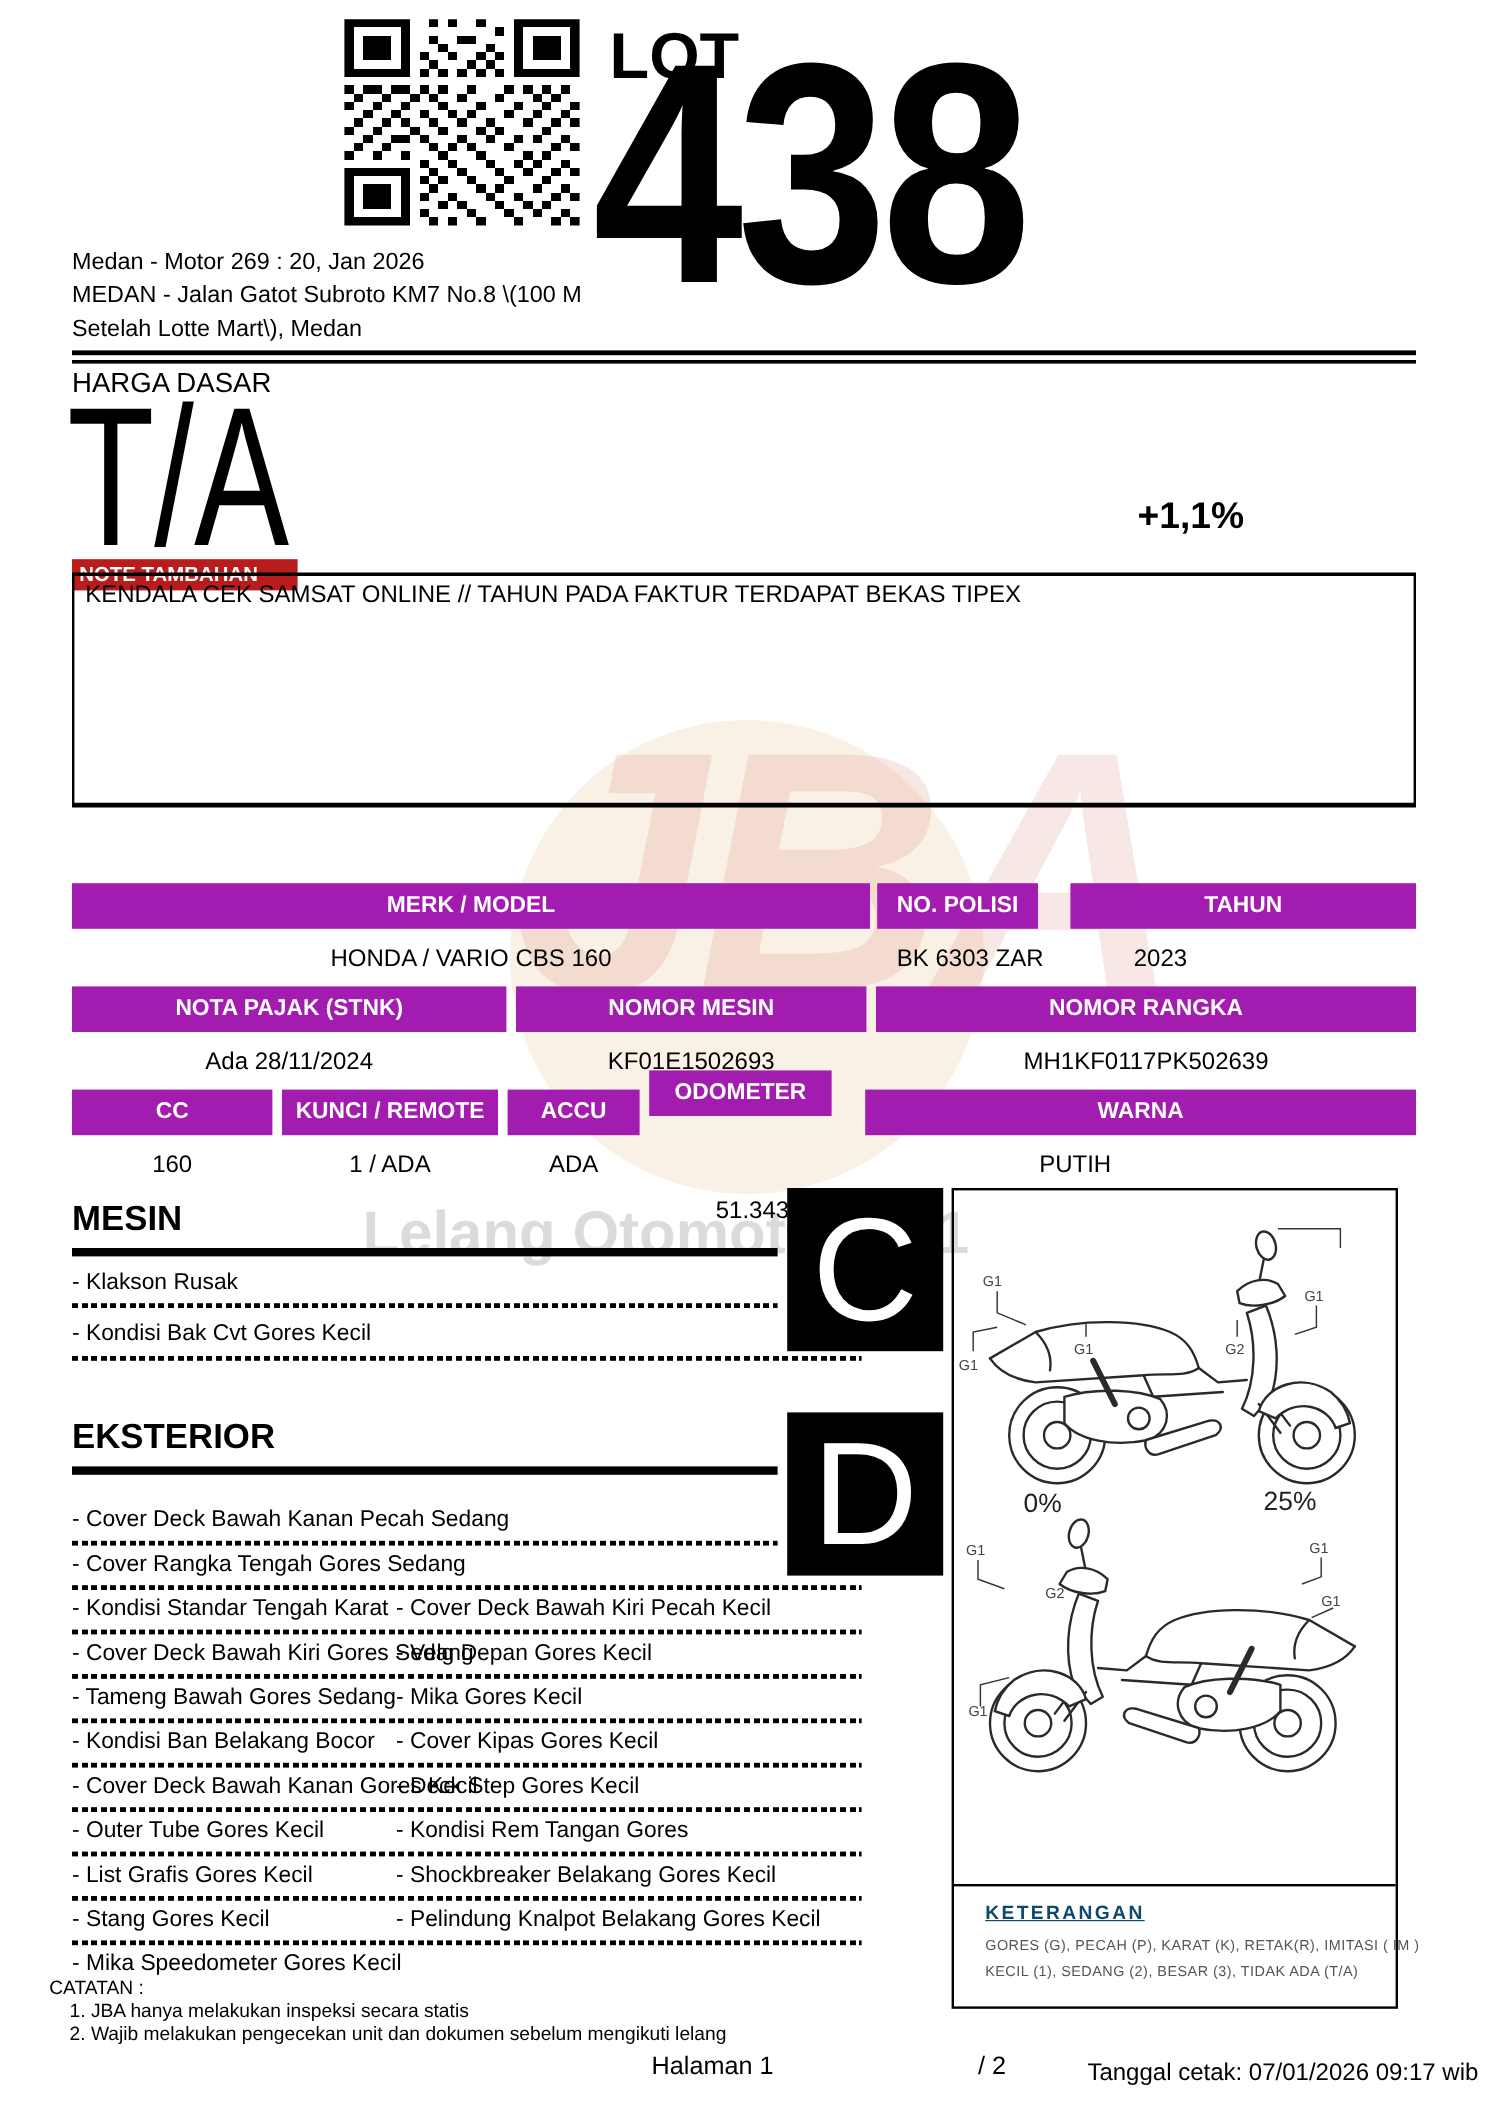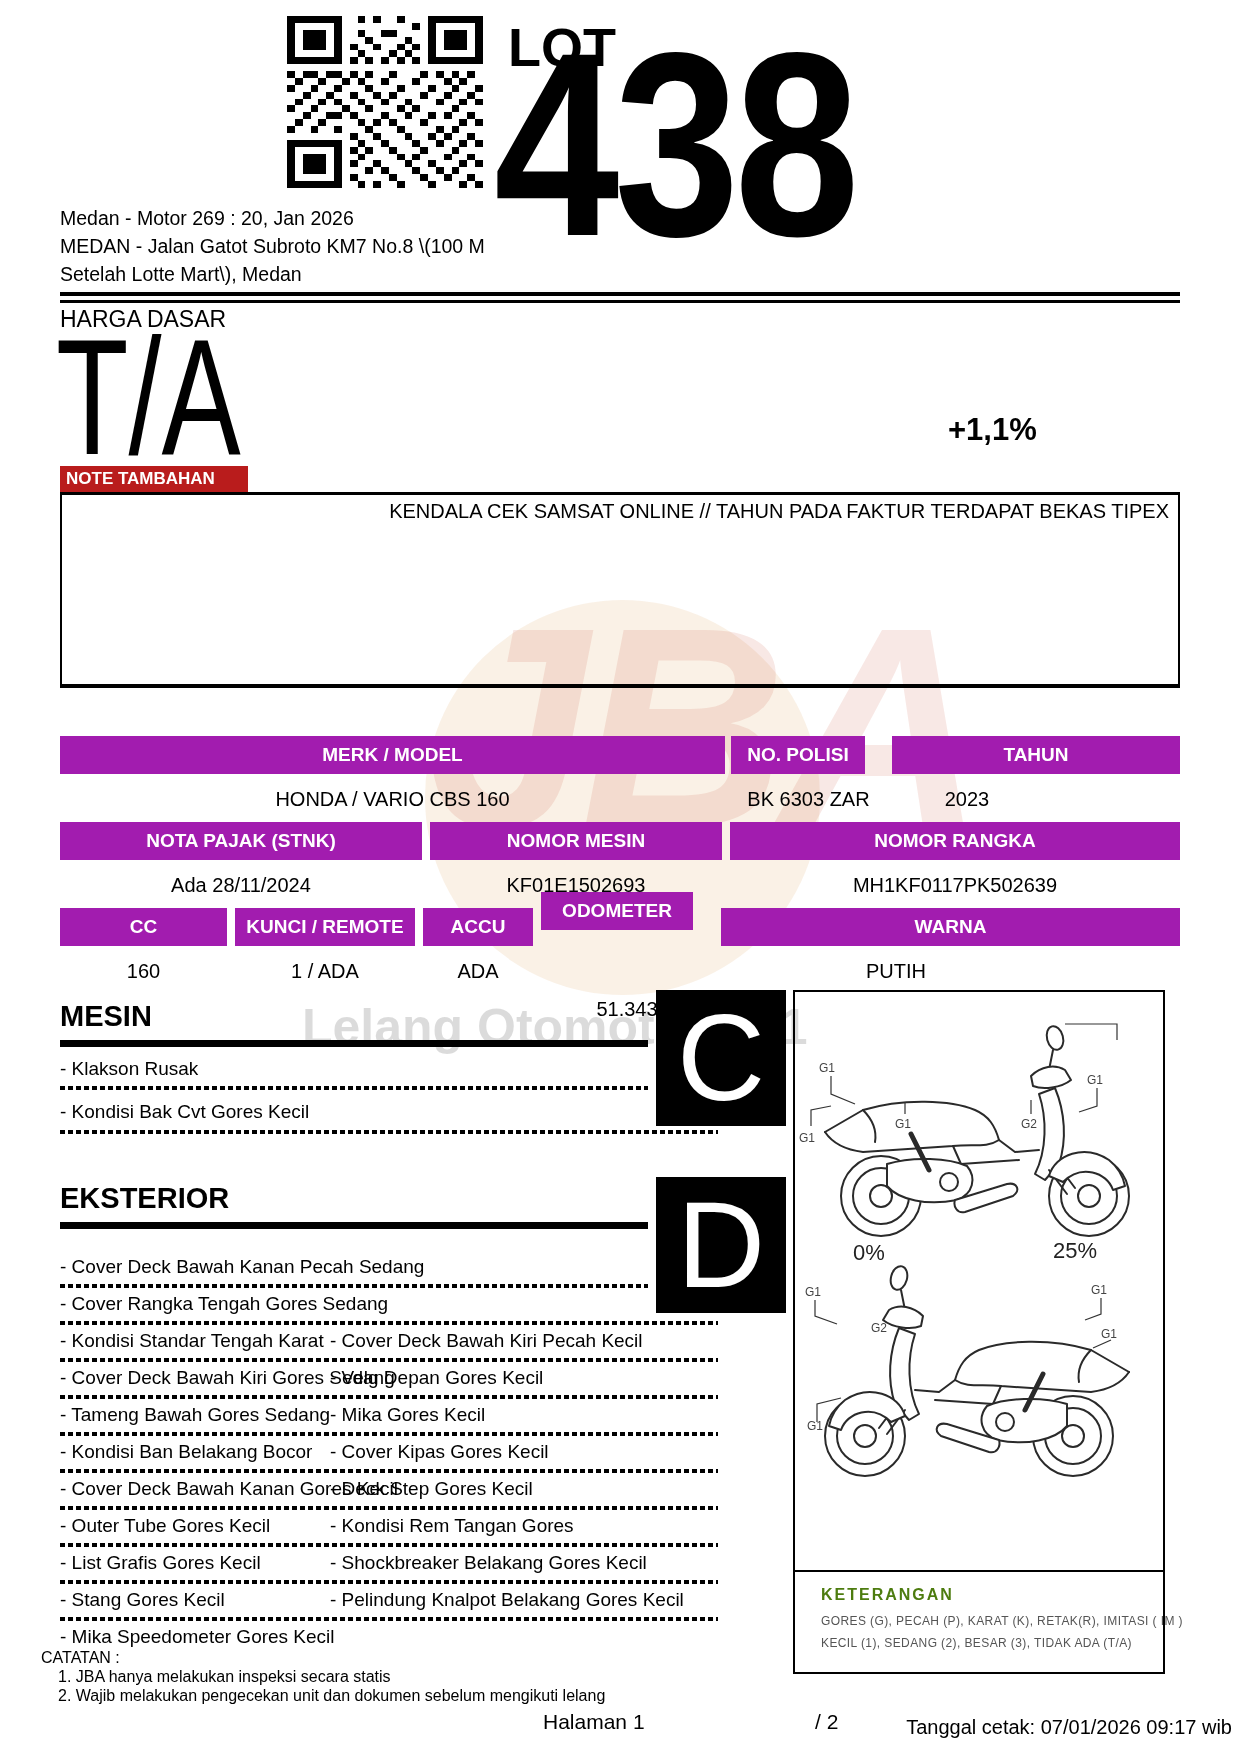--- a/index.html
+++ b/index.html
@@ -35,21 +35,21 @@
   .sect-rule{position:absolute;height:7px;background:#000;z-index:1;}
   .item{position:absolute;font-size:19px;white-space:nowrap;z-index:1;}
   .dot{position:absolute;height:4px;z-index:1;
        background-image:repeating-linear-gradient(90deg,#000 0 5px,transparent 5px 8px);}
   .grade{position:absolute;width:130px;height:136px;background:#000;color:#fff;display:flex;
          align-items:center;justify-content:center;font-size:122px;z-index:1;}
   
   .diagram-box{position:absolute;left:793px;top:990px;width:372px;height:684px;border:2px solid #000;
                box-sizing:border-box;z-index:1;}
   .diagram-divider{position:absolute;left:0;top:578px;width:100%;height:2px;background:#000;}
-  .ket-title{position:absolute;left:26px;top:594px;font-size:16px;font-weight:bold;letter-spacing:2px;color:#4d7c0f;}
+  .ket-title{position:absolute;left:26px;top:594px;font-size:16px;font-weight:bold;letter-spacing:2px;color:#0c4a6e;text-decoration:underline;}
   .ket-line{position:absolute;left:26px;font-size:12px;color:#555;letter-spacing:.4px;white-space:nowrap;}
   
   .catatan{font-size:16px;line-height:19px;}
   .footer-text{font-size:21px;}
   .printed{font-size:20px;}
 </style>
 </head>
 <body>
 
 <div class="page">
@@ -101,21 +101,21 @@
   <div class="abs z addr" style="left:60px;top:232px;">MEDAN - Jalan Gatot Subroto KM7 No.8 \(100 M</div>
   <div class="abs z addr" style="left:60px;top:260px;">Setelah Lotte Mart\), Medan</div>
 
   <div class="abs z dbl-rule" style="left:60px;top:292px;width:1120px;"></div>
 
   <div class="abs z harga-label" style="left:60px;top:306px;">HARGA DASAR</div>
   <div class="abs z harga-value" style="left:56px;top:315px;">T/A</div>
   <div class="abs z increment" style="left:948px;top:412px;">+1,1%</div>
 
   <div class="abs z note-label" style="left:60px;top:466px;">NOTE TAMBAHAN</div>
-  <div class="abs z note-box" style="left:60px;top:492px;text-align:right;">
+  <div class="abs z note-box" style="left:60px;top:477px;">
     <div class="note-text">KENDALA CEK SAMSAT ONLINE // TAHUN PADA FAKTUR TERDAPAT BEKAS TIPEX</div>
   </div>
 
   <div class="hdr" style="left:60px;top:736px;width:665px;">MERK / MODEL</div>
   <div class="hdr" style="left:731px;top:736px;width:134px;text-align:center;">NO. POLISI</div>
   <div class="hdr" style="left:892px;top:736px;width:288px;">TAHUN</div>
   <div class="val" style="left:60px;top:784px;width:665px;">HONDA / VARIO CBS 160</div>
   <div class="val" style="left:731px;top:784px;width:155px;">BK 6303 ZAR</div>
   <div class="val" style="left:892px;top:784px;width:150px;">2023</div>
 

